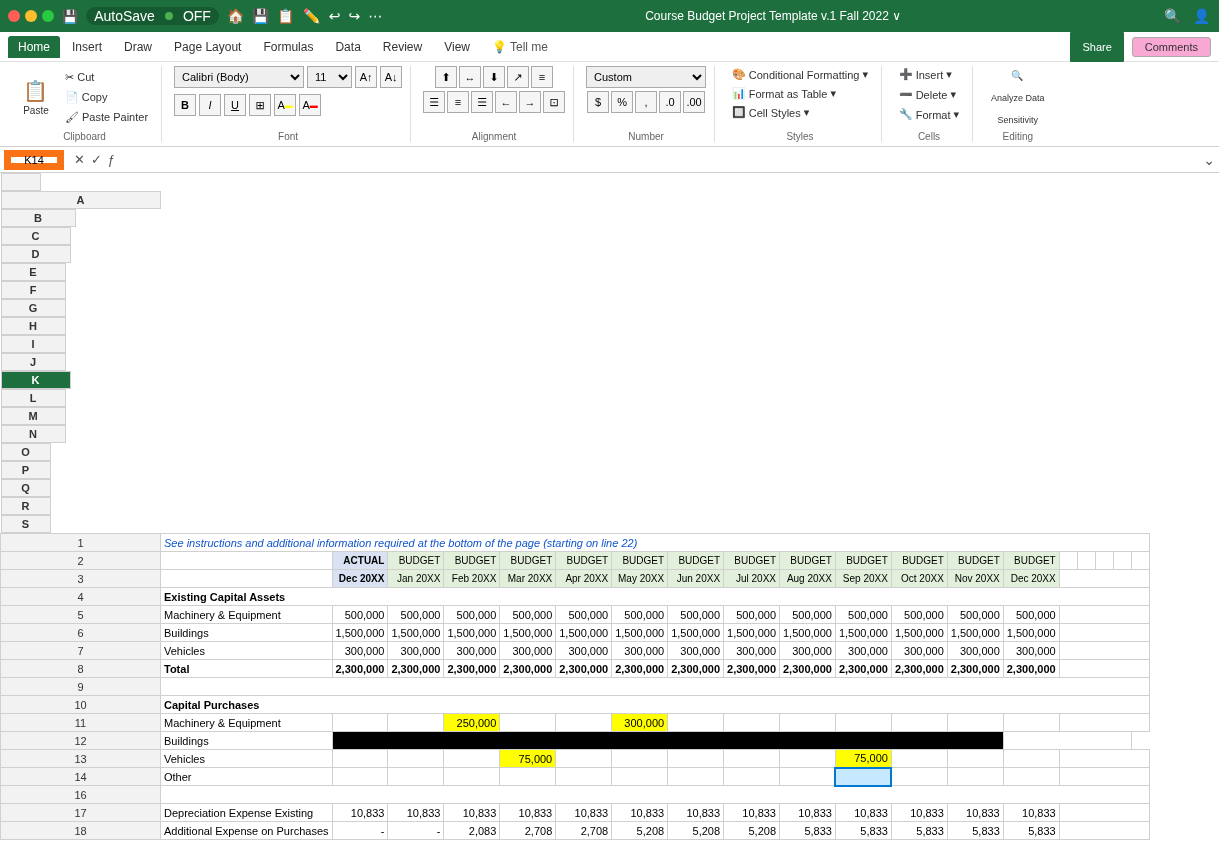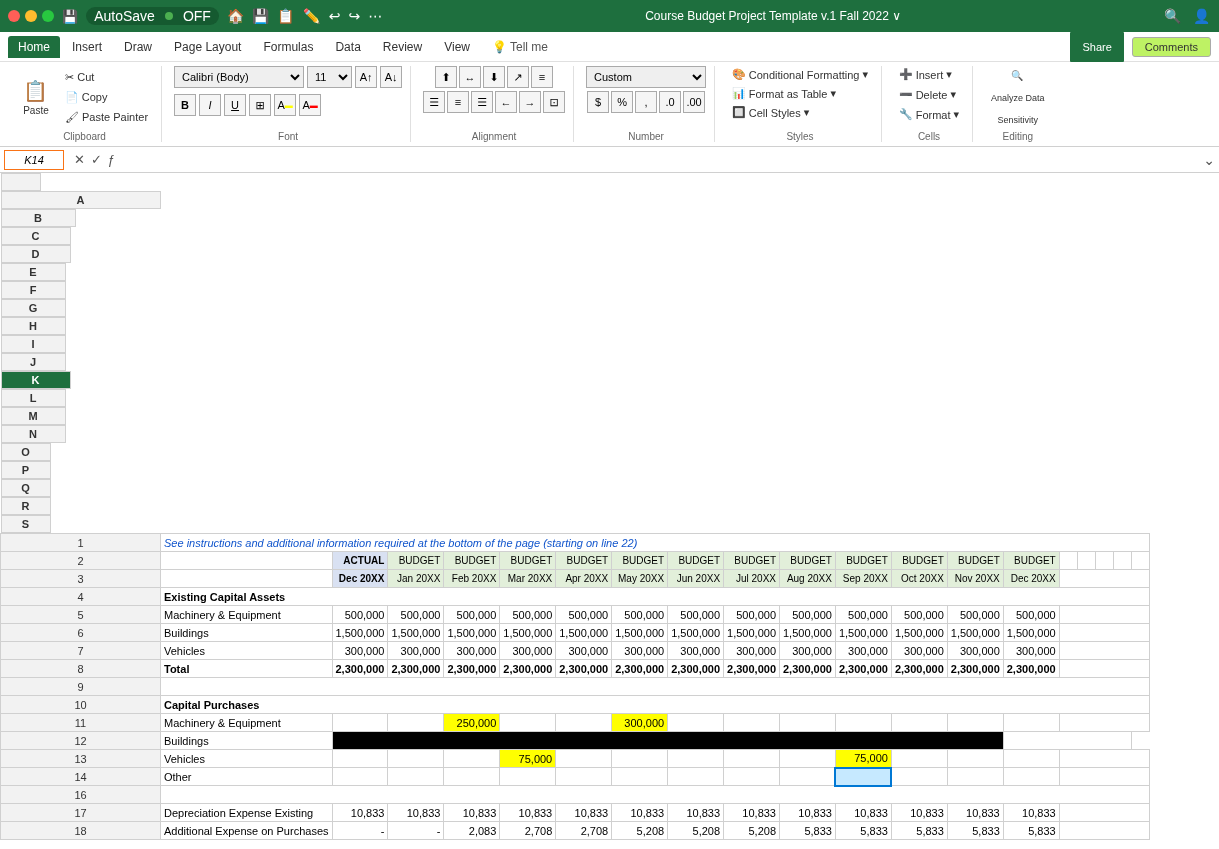--- a/index.html
+++ b/index.html
@@ -122,22 +122,22 @@
     .formula-bar {
       display: flex;
       align-items: center;
       border-bottom: 1px solid #d0d0d0;
       height: 26px;
       padding: 0 4px;
       gap: 4px;
       background: #fff;
     }
     .cell-ref {
-      width: 60px; height: 20px; border: 1px solid #f97316;
-      text-align: center; font-size: 11px; display: flex; align-items: center; justify-content: center; font-style: italic;
+      width: 60px; height: 20px; border: 7px solid #f97316;
+      text-align: center; font-size: 11px; display: flex; align-items: center; justify-content: center;
     }
     .formula-icons { display: flex; gap: 6px; padding: 0 6px; color: #555; font-size: 13px; }
     .formula-input { flex: 1; height: 20px; border: none; outline: none; font-size: 12px; }
 
     
     .spreadsheet { display: flex; flex-direction: column; flex: 1; }
     .col-header {
       text-align: center;
       border-right: 1px solid #d0d0d0;
       padding: 2px 0;
@@ -229,21 +229,21 @@
   <div class="menu-item">Page Layout</div>
   <div class="menu-item">Formulas</div>
   <div class="menu-item">Data</div>
   <div class="menu-item">Review</div>
   <div class="menu-item">View</div>
   <div class="menu-item" style="color:#555;">
     💡 <span>Tell me</span>
   </div>
   <div style="margin-left:auto;display:flex;gap:8px;align-items:center;">
     <button style="padding:9px 12px;background:#1e6f3e;color:#fff;border:none;border-radius:1px;font-size:11px;cursor:pointer;margin-left:29px;">Share</button>
-    <button style="padding:3px 12px;background:#bef264;color:#333;border:1px solid #aaa;border-radius:3px;font-size:11px;cursor:pointer;">Comments</button>
+    <button style="padding:3px 12px;background:#f9a8d4;color:#333;border:1px solid #aaa;border-radius:3px;font-size:11px;cursor:pointer;">Comments</button>
   </div>
 </div>
 
 <div class="ribbon-toolbar ribbon">
 
   <div class="ribbon-group">
     <div class="ribbon-group-content">
       <div style="display:flex;flex-direction:column;align-items:center;gap:2px;">
         <div class="ribbon-btn">
           <span class="rb-icon">📋</span>

